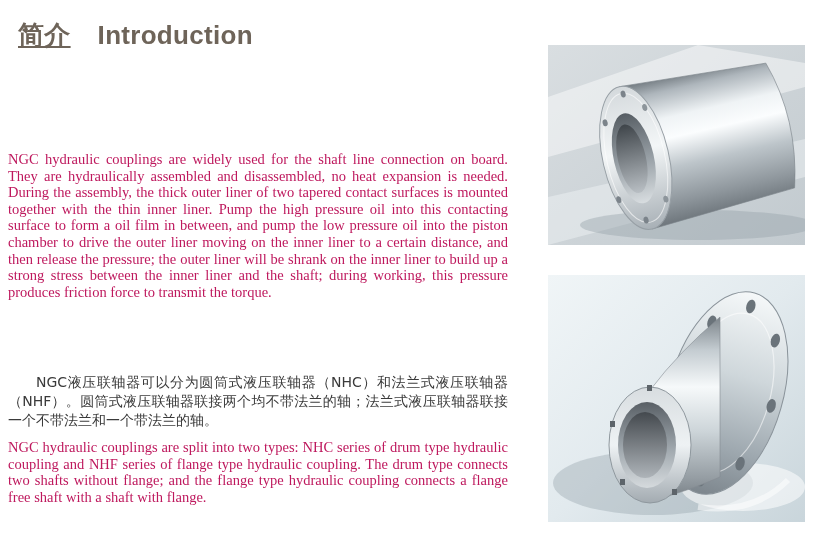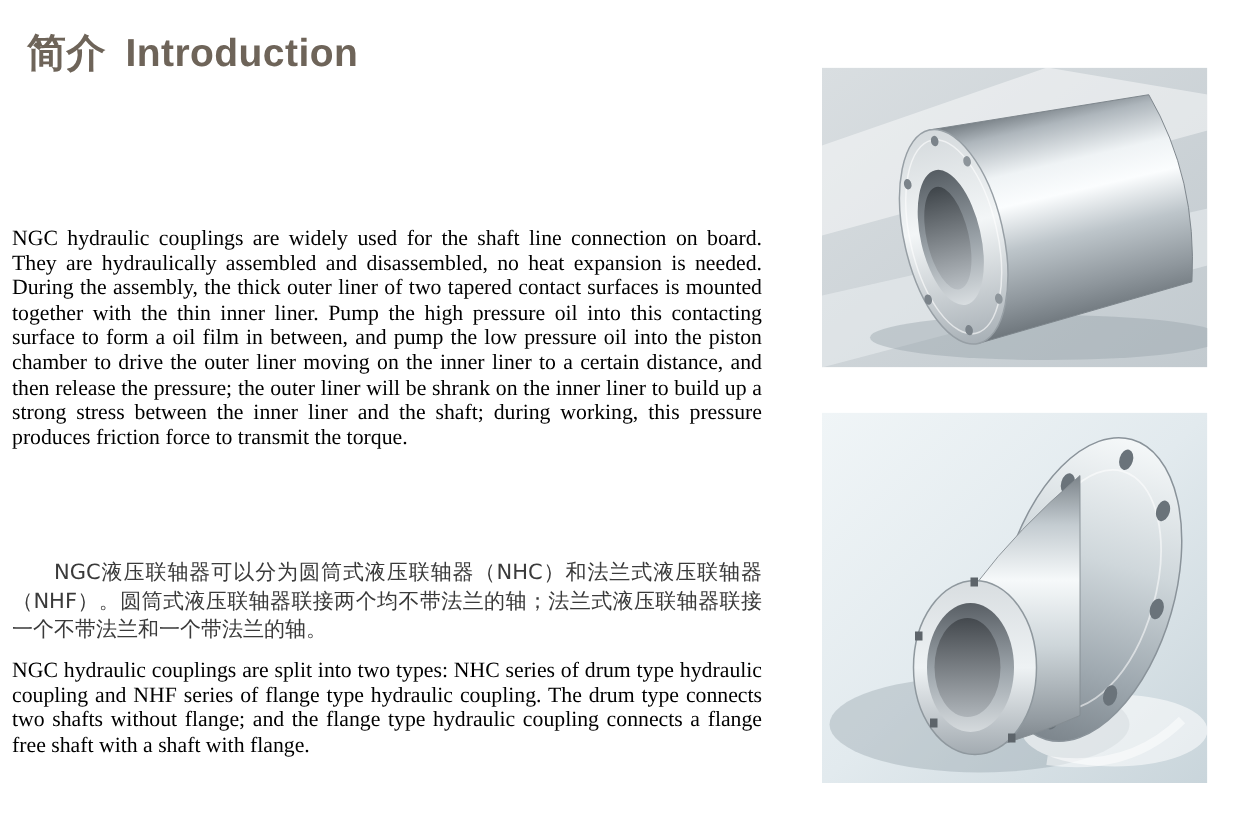--- a/index.html
+++ b/index.html
@@ -15,41 +15,41 @@
   .sec-heading {
     position: absolute;
     left: 18px;
     font-family: "Liberation Sans", "DejaVu Sans", sans-serif;
     font-weight: bold;
     font-size: 26px;
     color: #6e6459;
     letter-spacing: 0.3px;
     white-space: nowrap;
   }
-  .sec-heading .zh { margin-right: 13px; }
+  .sec-heading .zh { margin-right: 27px; text-decoration: underline; }
 
   .para {
     position: absolute;
     left: 8px;
     width: 500px;
     text-align: justify;
     margin: 0;
   }
   .para.zh {
     font-family: "DejaVu Sans", "Liberation Sans", sans-serif;
     font-size: 14px;
     line-height: 19px;
     color: #3a3a3a;
     text-indent: 2em;
   }
   .para.en {
     font-family: "Liberation Serif", "DejaVu Serif", serif;
     font-size: 14.5px;
     line-height: 16.6px;
-    color: #000000;
+    color: #be185d;
   }
 
   #heading-intro { top: 1px; }
   #para-intro-zh { top: 44px; }
   #para-intro-en { top: 151px; }
   #heading-type  { top: 331px; }
   #para-type-zh  { top: 373px; }
   #para-type-en  { top: 439px; }
 
   .figure {

